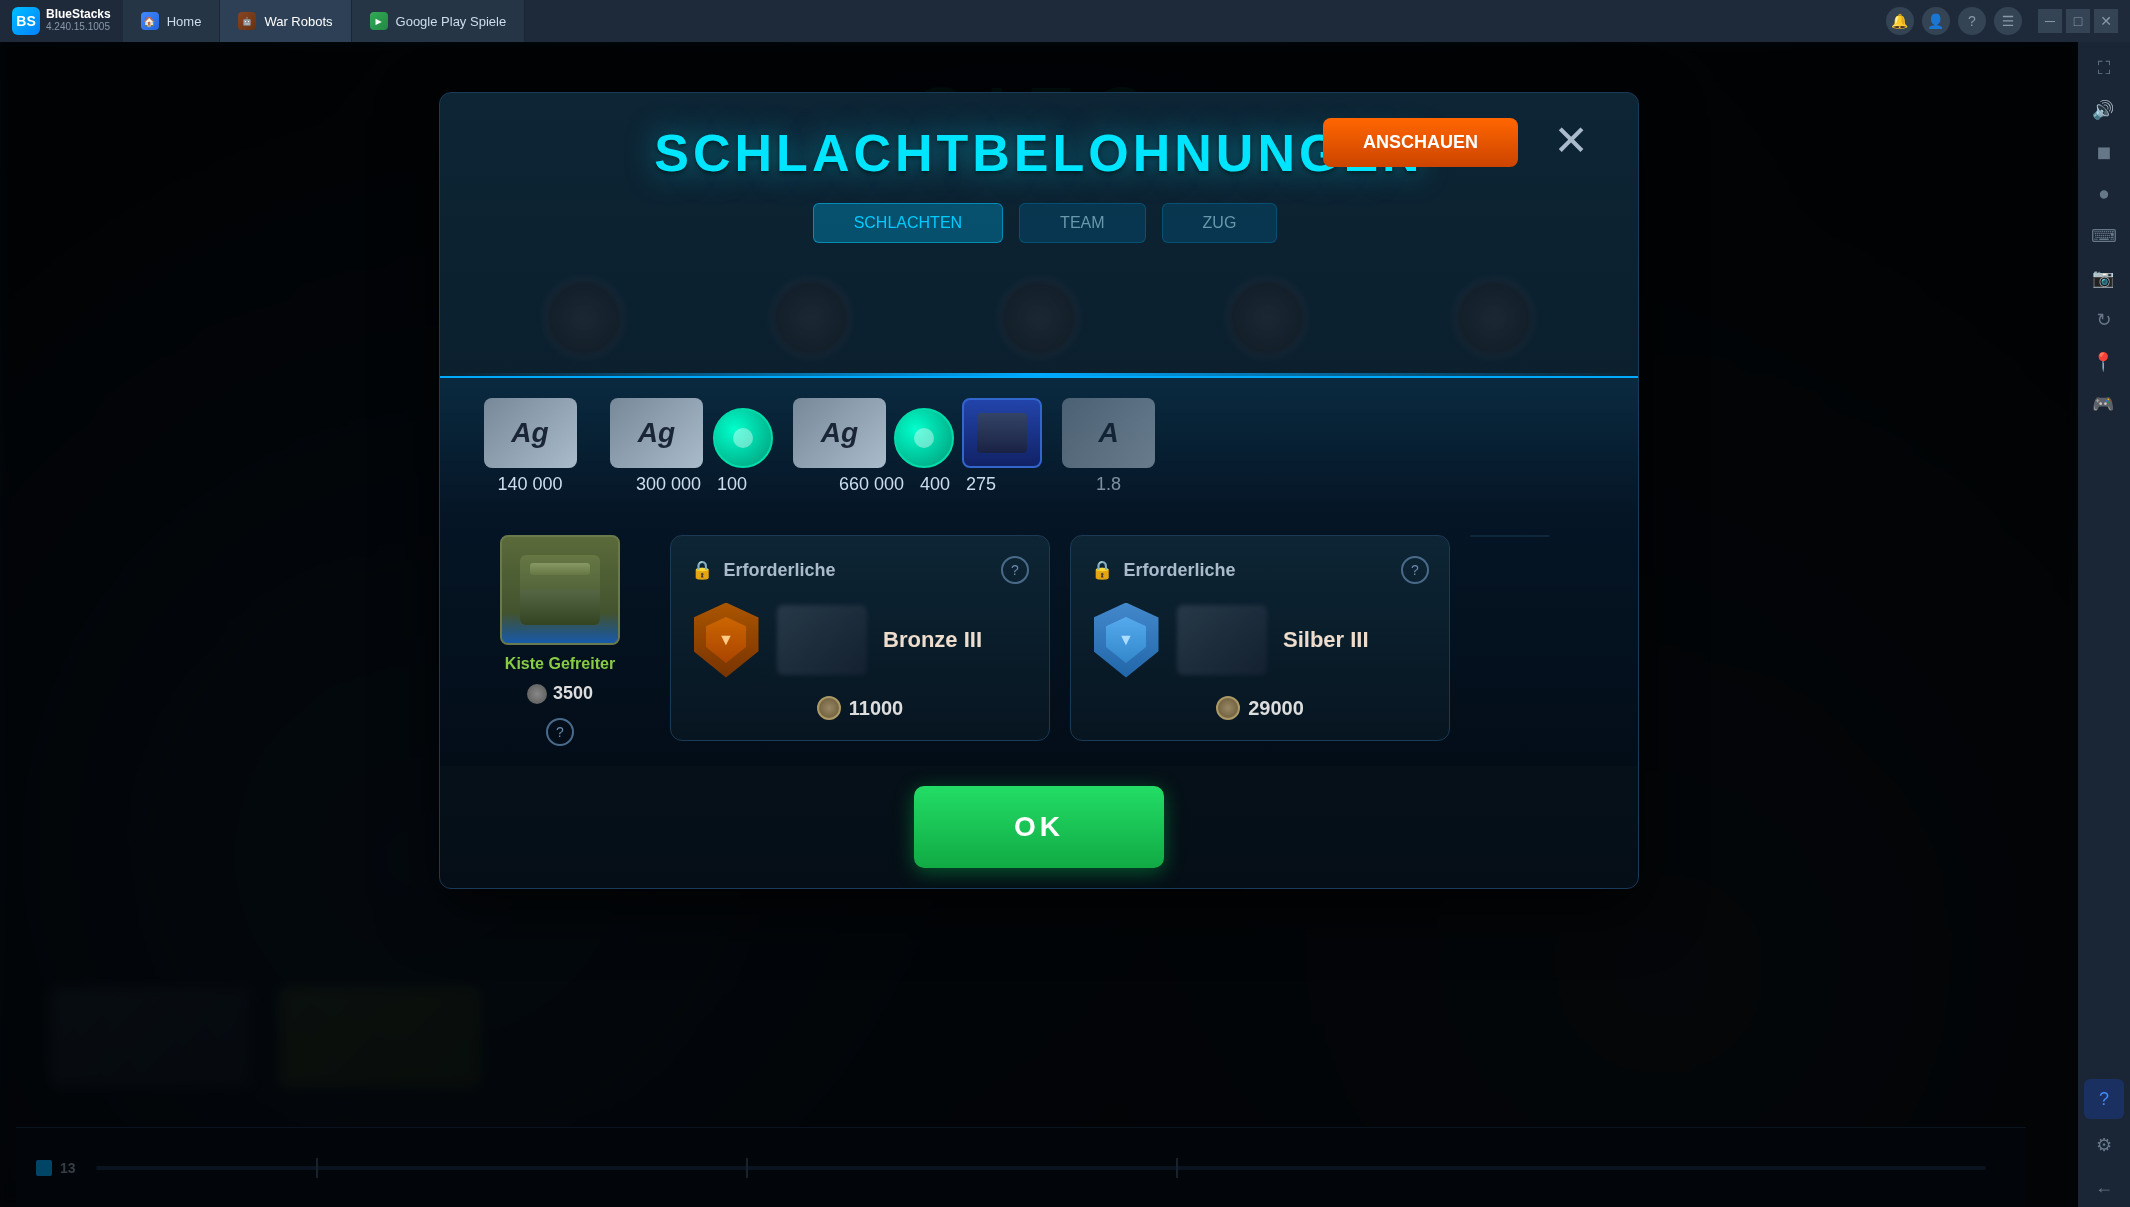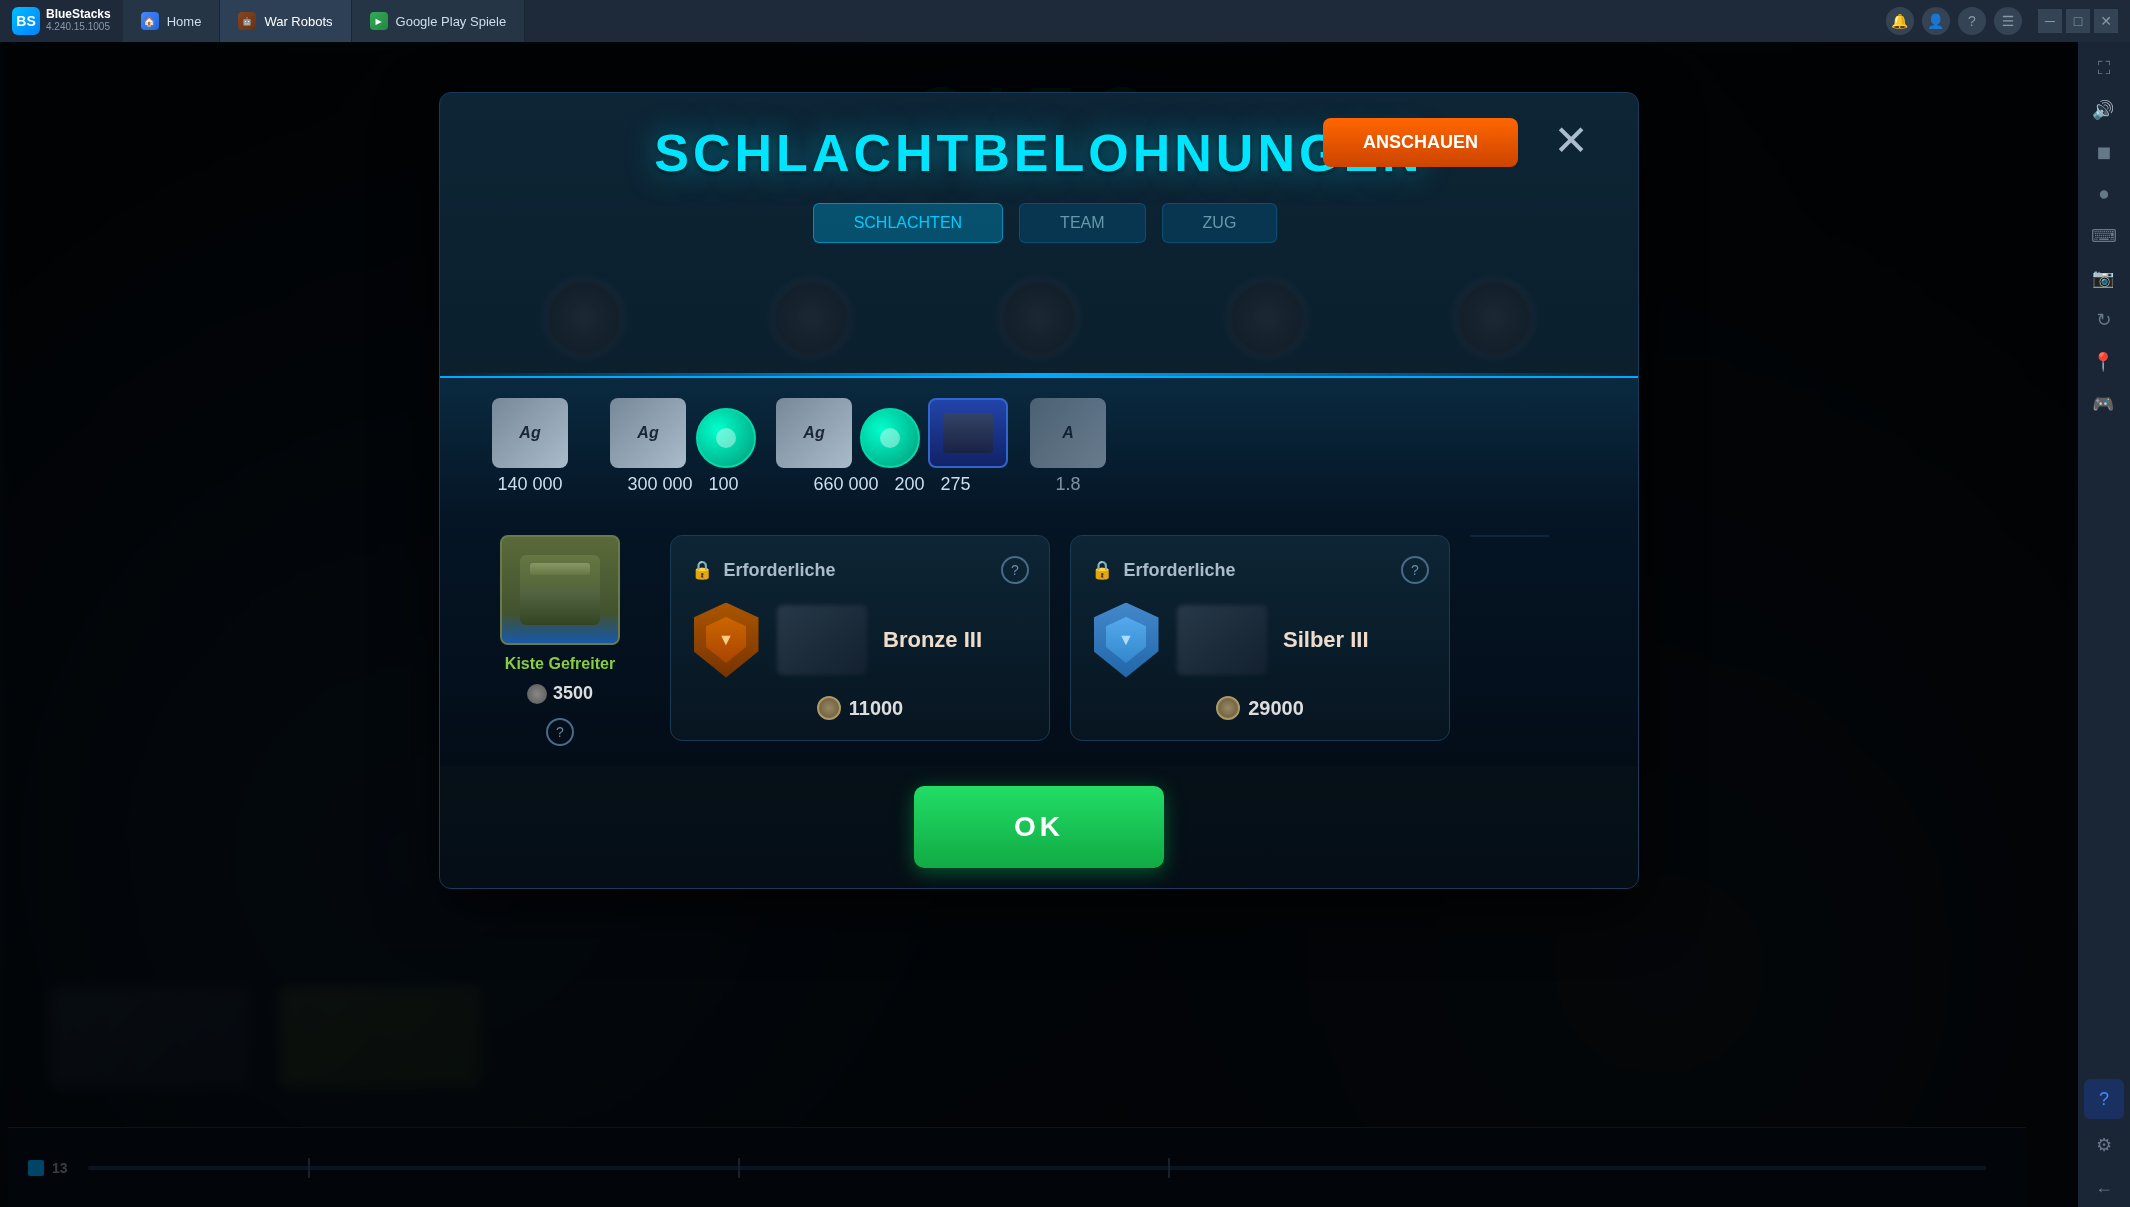--- a/index.html
+++ b/index.html
@@ -352,28 +352,28 @@
 
     .reward-item {
       display: flex;
       flex-direction: column;
       align-items: center;
       gap: 6px;
       min-width: 120px;
     }
 
     .ag-badge {
-      width: 76px;
+      width: 93px;
       height: 70px;
       background: linear-gradient(135deg, #778899, #aabbcc);
       border-radius: 8px;
       display: flex;
       align-items: center;
       justify-content: center;
-      font-size: 16px;
+      font-size: 28px;
       font-weight: 900;
       color: #1a2535;
       font-style: italic;
     }
 
     .reward-label {
       color: #ccddee;
       font-size: 18px;
       font-weight: normal;
     }
@@ -634,21 +634,21 @@
       cursor: pointer;
       text-transform: uppercase;
       letter-spacing: 4px;
       box-shadow: 0 4px 20px rgba(0, 200, 80, 0.4);
     }
 
     
     .progress-section {
       position: absolute;
       bottom: 0;
-      left: 8px;
+      left: 16px;
       right: 52px;
       height: 80px;
       background: rgba(5, 15, 25, 0.95);
       border-top: 1px solid #1a3050;
       display: flex;
       align-items: center;
       padding: 0 20px;
       z-index: 5;
     }
 
@@ -835,21 +835,21 @@
           <div class="ag-badge">Ag</div>
           <div class="teal-gem">
             <div class="teal-gem-inner"></div>
           </div>
           <div class="chest-icon">
             <div class="chest-inner"></div>
           </div>
         </div>
         <div style="display:flex; gap:16px;">
           <span class="reward-label">660 000</span>
-          <span class="reward-label">200</span>
+          <span class="reward-label">400</span>
           <span class="reward-label">275</span>
         </div>
       </div>
 
       <div class="reward-item partial-reward">
         <div class="ag-badge">A</div>
         <span class="reward-label">1.8</span>
       </div>
     </div>
 

